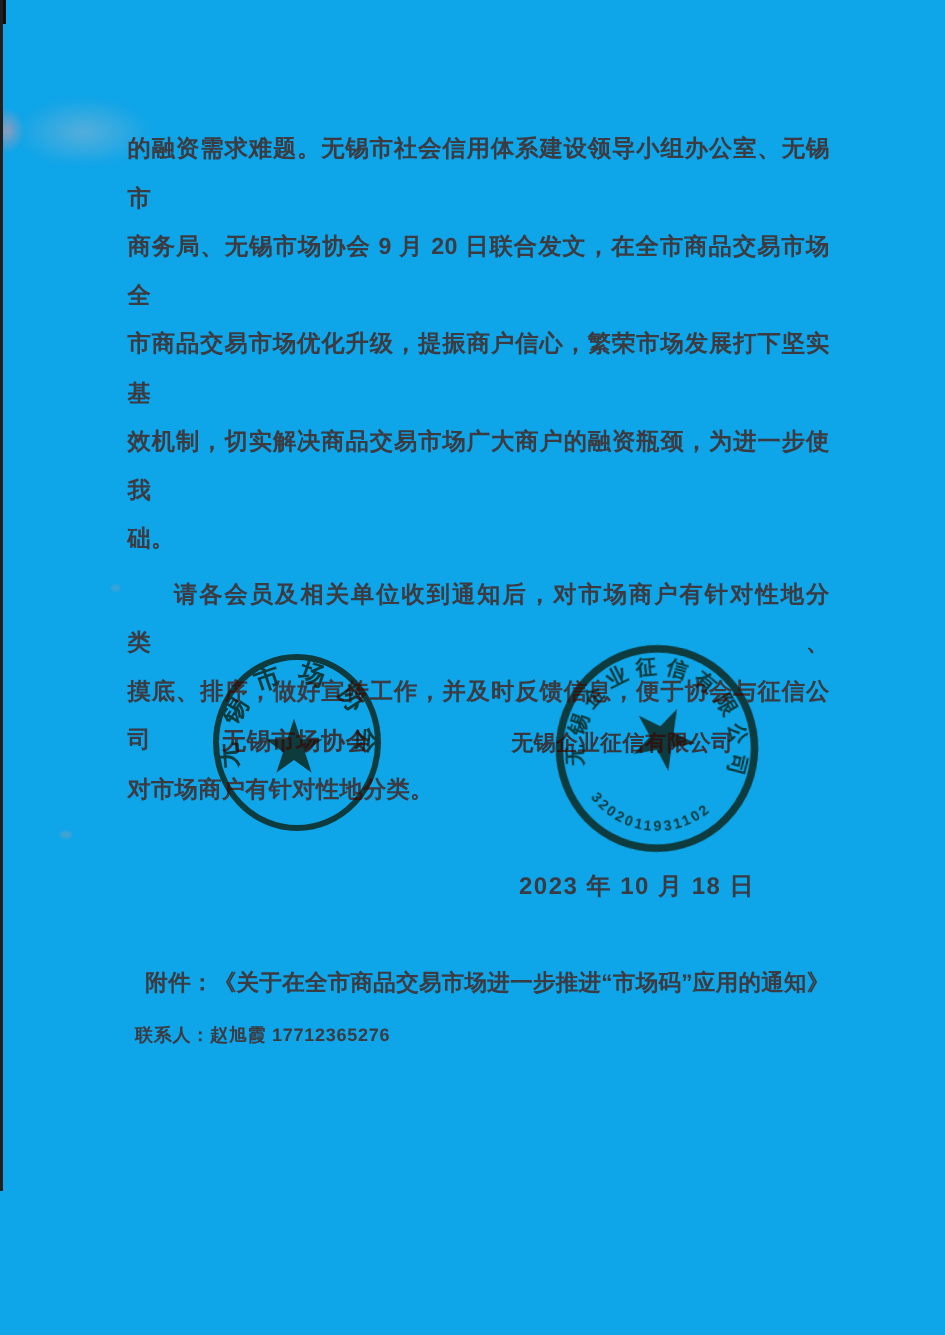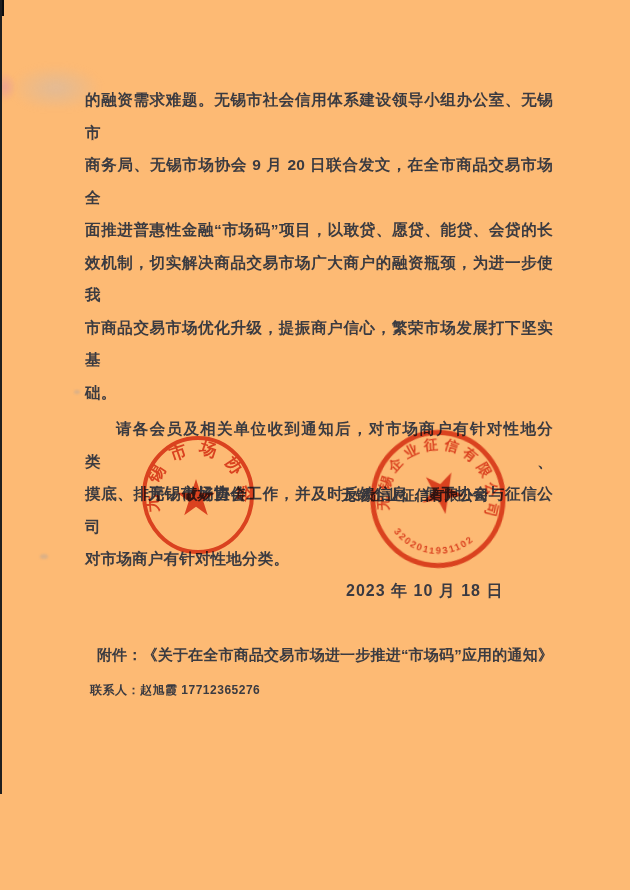--- a/index.html
+++ b/index.html
@@ -1,19 +1,19 @@
 <!DOCTYPE html>
 <html><head>
 <meta charset="utf-8">
 <title>Document</title>
 <style>
   html,body{margin:0;padding:0;background:#ffffff;}
   .page{
     position:relative;width:630px;height:890px;overflow:hidden;
-    background:#fdba74;
+    background:#0ea5e9;
     font-family:"Liberation Sans", sans-serif;
   }
   
   .edge-line{position:absolute;left:0;top:96;width:2px;height:794px;background:#1f1f1f;}
   .edge-tick{position:absolute;left:0;top:96;width:4px;height:16px;background:#0e0e0e;}
   .smudge-gray{position:absolute;left:8px;top:64px;width:96px;height:44px;
     background:radial-gradient(ellipse at 50% 55%, rgba(188,188,198,0.42), rgba(188,188,198,0) 68%);
     filter:blur(3px);}
   .smudge-pink{position:absolute;left:0;top:72px;width:16px;height:30px;
     background:radial-gradient(ellipse at 30% 50%, rgba(226,152,164,0.6), rgba(226,152,164,0) 72%);
@@ -21,21 +21,21 @@
   .speck{position:absolute;background:rgba(160,160,168,0.35);border-radius:50%;filter:blur(1px);}
   
   .body-text{
     position:absolute;left:85px;top:84px;width:468px;
     font-size:15.5px;line-height:32.5px;font-weight:600;
     color:#3b3b41;letter-spacing:0.2px;
   }
   .para2{margin-top:4px;}
   .line{text-align:justify;text-align-last:justify;}
   .line.last{text-align-last:left;}
-  .line.indent{text-indent:2em;}
+  .line.indent{text-indent:2em;font-family:Liberation Mono, monospace;}
   
   .org-label{position:absolute;font-weight:600;color:#36363c;white-space:nowrap;z-index:1;}
   .org-label-1{left:148px;top:484px;font-size:16px;letter-spacing:0.5px;}
   .org-label-2{left:341px;top:486px;font-size:14.5px;letter-spacing:0.3px;}
   .stamp{position:absolute;mix-blend-mode:multiply;opacity:0.9;z-index:2;filter:blur(0.35px);}
   .stamp-1{left:139px;top:434px;}
   .stamp-2{left:368px;top:428px;transform:rotate(6deg);}
   .stamp text{font-family:"Liberation Sans", sans-serif;font-weight:700;}
   .date-line{position:absolute;left:346px;top:581px;font-size:16px;font-weight:600;
     color:#3a3a42;letter-spacing:1px;white-space:nowrap;text-align:right;}
@@ -54,23 +54,22 @@
   <div class="smudge-pink"></div>
   <div class="edge-tick"></div>
   <div class="edge-line"></div>
   <div class="speck" style="left:40px;top:554px;width:8px;height:5px;"></div>
   <div class="speck" style="left:74px;top:390px;width:6px;height:4px;"></div>
 
   <div class="body-text">
     <div class="para1">
       <div class="line">的融资需求难题。无锡市社会信用体系建设领导小组办公室、无锡市</div>
       <div class="line">商务局、无锡市场协会 9 月 20 日联合发文，在全市商品交易市场全</div>
-      <div class="line">面推进普惠性金融“市场码”项目，以敢贷、愿贷、能贷、会贷的长</div>
+      <div class="line">市商品交易市场优化升级，提振商户信心，繁荣市场发展打下坚实基</div>
       <div class="line">效机制，切实解决商品交易市场广大商户的融资瓶颈，为进一步使我</div>
-      <div class="line">市商品交易市场优化升级，提振商户信心，繁荣市场发展打下坚实基</div>
       <div class="line last">础。</div>
     </div>
     <div class="para2">
       <div class="line indent">请各会员及相关单位收到通知后，对市场商户有针对性地分类、</div>
       <div class="line">摸底、排序，做好宣传工作，并及时反馈信息，便于协会与征信公司</div>
       <div class="line last">对市场商户有针对性地分类。</div>
     </div>
   </div>
 
   <div class="org-label org-label-1">无锡市场协会</div>

